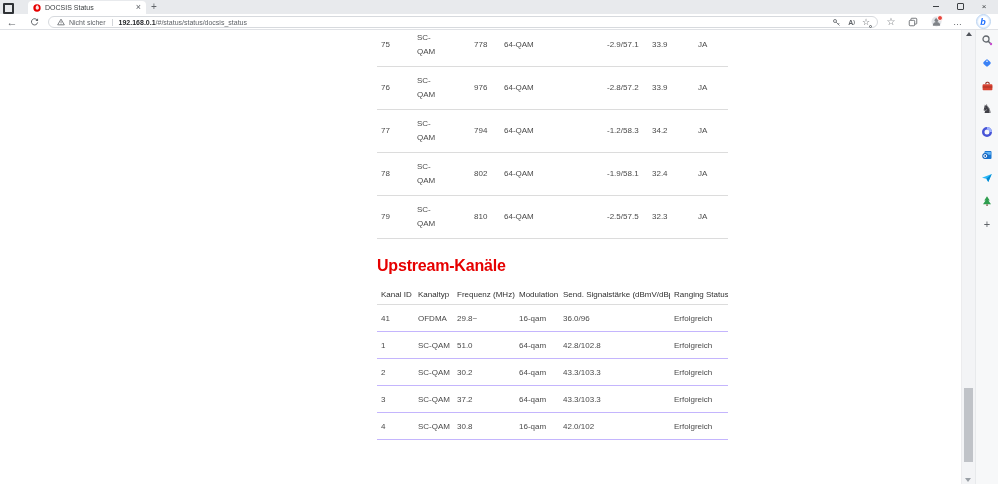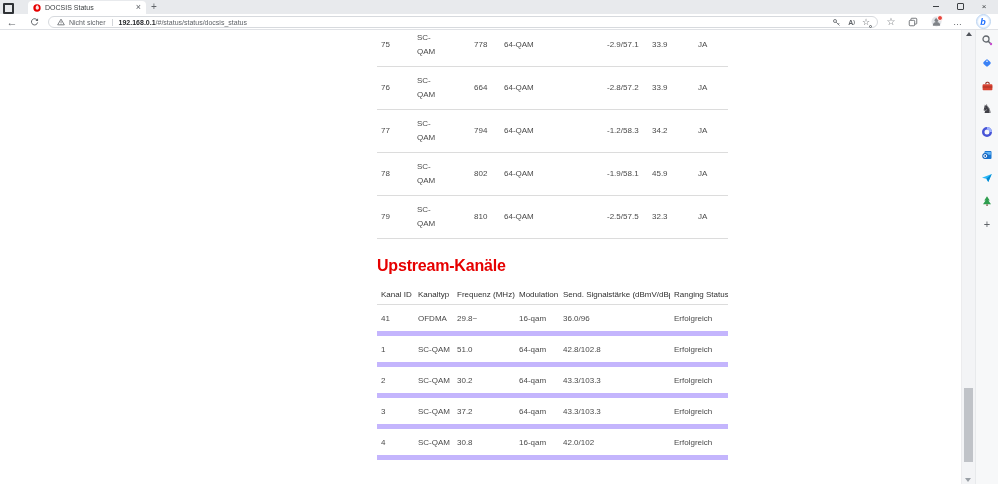--- a/index.html
+++ b/index.html
@@ -52,21 +52,21 @@
   
   .page{position:absolute;left:0;top:30px;width:962px;bottom:0;background:#fff;overflow:hidden;}
   .content{margin-left:377px;width:352px;}
   .ds-wrap{margin-top:-6px;}
   table{border-collapse:collapse;table-layout:fixed;width:351px;font-size:8px;color:#4a4a4a;}
   td,th{padding:0 2px 0 4px;overflow:hidden;white-space:normal;}
   .ds td{height:42px;border-bottom:1px solid #dcdcdc;vertical-align:middle;line-height:14px;}
   .narrow{display:inline-block;width:24px;}
   .us th{height:20px;border-bottom:1px solid #dcdcdc;vertical-align:middle;text-align:left;
          font-weight:normal;color:#2f2f2f;white-space:nowrap;}
-  .us td{height:26px;border-bottom:5px solid #c4b5fd;vertical-align:middle;white-space:nowrap;}
+  .us td{height:26px;border-bottom:1px solid #c4b5fd;vertical-align:middle;white-space:nowrap;}
   .upstream-title{color:#e60000;font-size:16px;font-weight:700;margin:18px 0 9px 0;letter-spacing:-0.2px;}
 
   
   .scrollbar{position:absolute;top:30px;right:23px;width:13px;bottom:0;background:#f3f4f6;border-left:1px solid #ececee;}
   .sb-up{width:0;height:0;border-left:3px solid transparent;border-right:3px solid transparent;border-bottom:4px solid #50535a;margin:2px auto 0;}
   .sb-down{position:absolute;bottom:2px;left:3px;width:0;height:0;border-left:3px solid transparent;border-right:3px solid transparent;border-top:4px solid #9aa0a6;}
   .sb-thumb{position:absolute;top:358px;left:2px;width:9px;height:74px;background:#c0c3c8;}
 
   
   .sidebar{position:absolute;top:30px;right:0;width:23px;bottom:0;background:#f7f8f9;border-left:1px solid #e8eaec;
@@ -181,42 +181,42 @@
                 <td><span class="narrow">SC-QAM</span></td>
                 <td><span>778</span></td>
                 <td><span>64-QAM</span></td>
                 <td><span>-2.9/57.1</span></td>
                 <td><span>33.9</span></td>
                 <td><span>JA</span></td>
               </tr>
               <tr>
                 <td><span>76</span></td>
                 <td><span class="narrow">SC-QAM</span></td>
-                <td><span>664</span></td>
+                <td><span>976</span></td>
                 <td><span>64-QAM</span></td>
                 <td><span>-2.8/57.2</span></td>
                 <td><span>33.9</span></td>
                 <td><span>JA</span></td>
               </tr>
               <tr>
                 <td><span>77</span></td>
                 <td><span class="narrow">SC-QAM</span></td>
                 <td><span>794</span></td>
                 <td><span>64-QAM</span></td>
                 <td><span>-1.2/58.3</span></td>
                 <td><span>34.2</span></td>
                 <td><span>JA</span></td>
               </tr>
               <tr>
                 <td><span>78</span></td>
                 <td><span class="narrow">SC-QAM</span></td>
                 <td><span>802</span></td>
                 <td><span>64-QAM</span></td>
                 <td><span>-1.9/58.1</span></td>
-                <td><span>45.9</span></td>
+                <td><span>32.4</span></td>
                 <td><span>JA</span></td>
               </tr>
               <tr>
                 <td><span>79</span></td>
                 <td><span class="narrow">SC-QAM</span></td>
                 <td><span>810</span></td>
                 <td><span>64-QAM</span></td>
                 <td><span>-2.5/57.5</span></td>
                 <td><span>32.3</span></td>
                 <td><span>JA</span></td>

